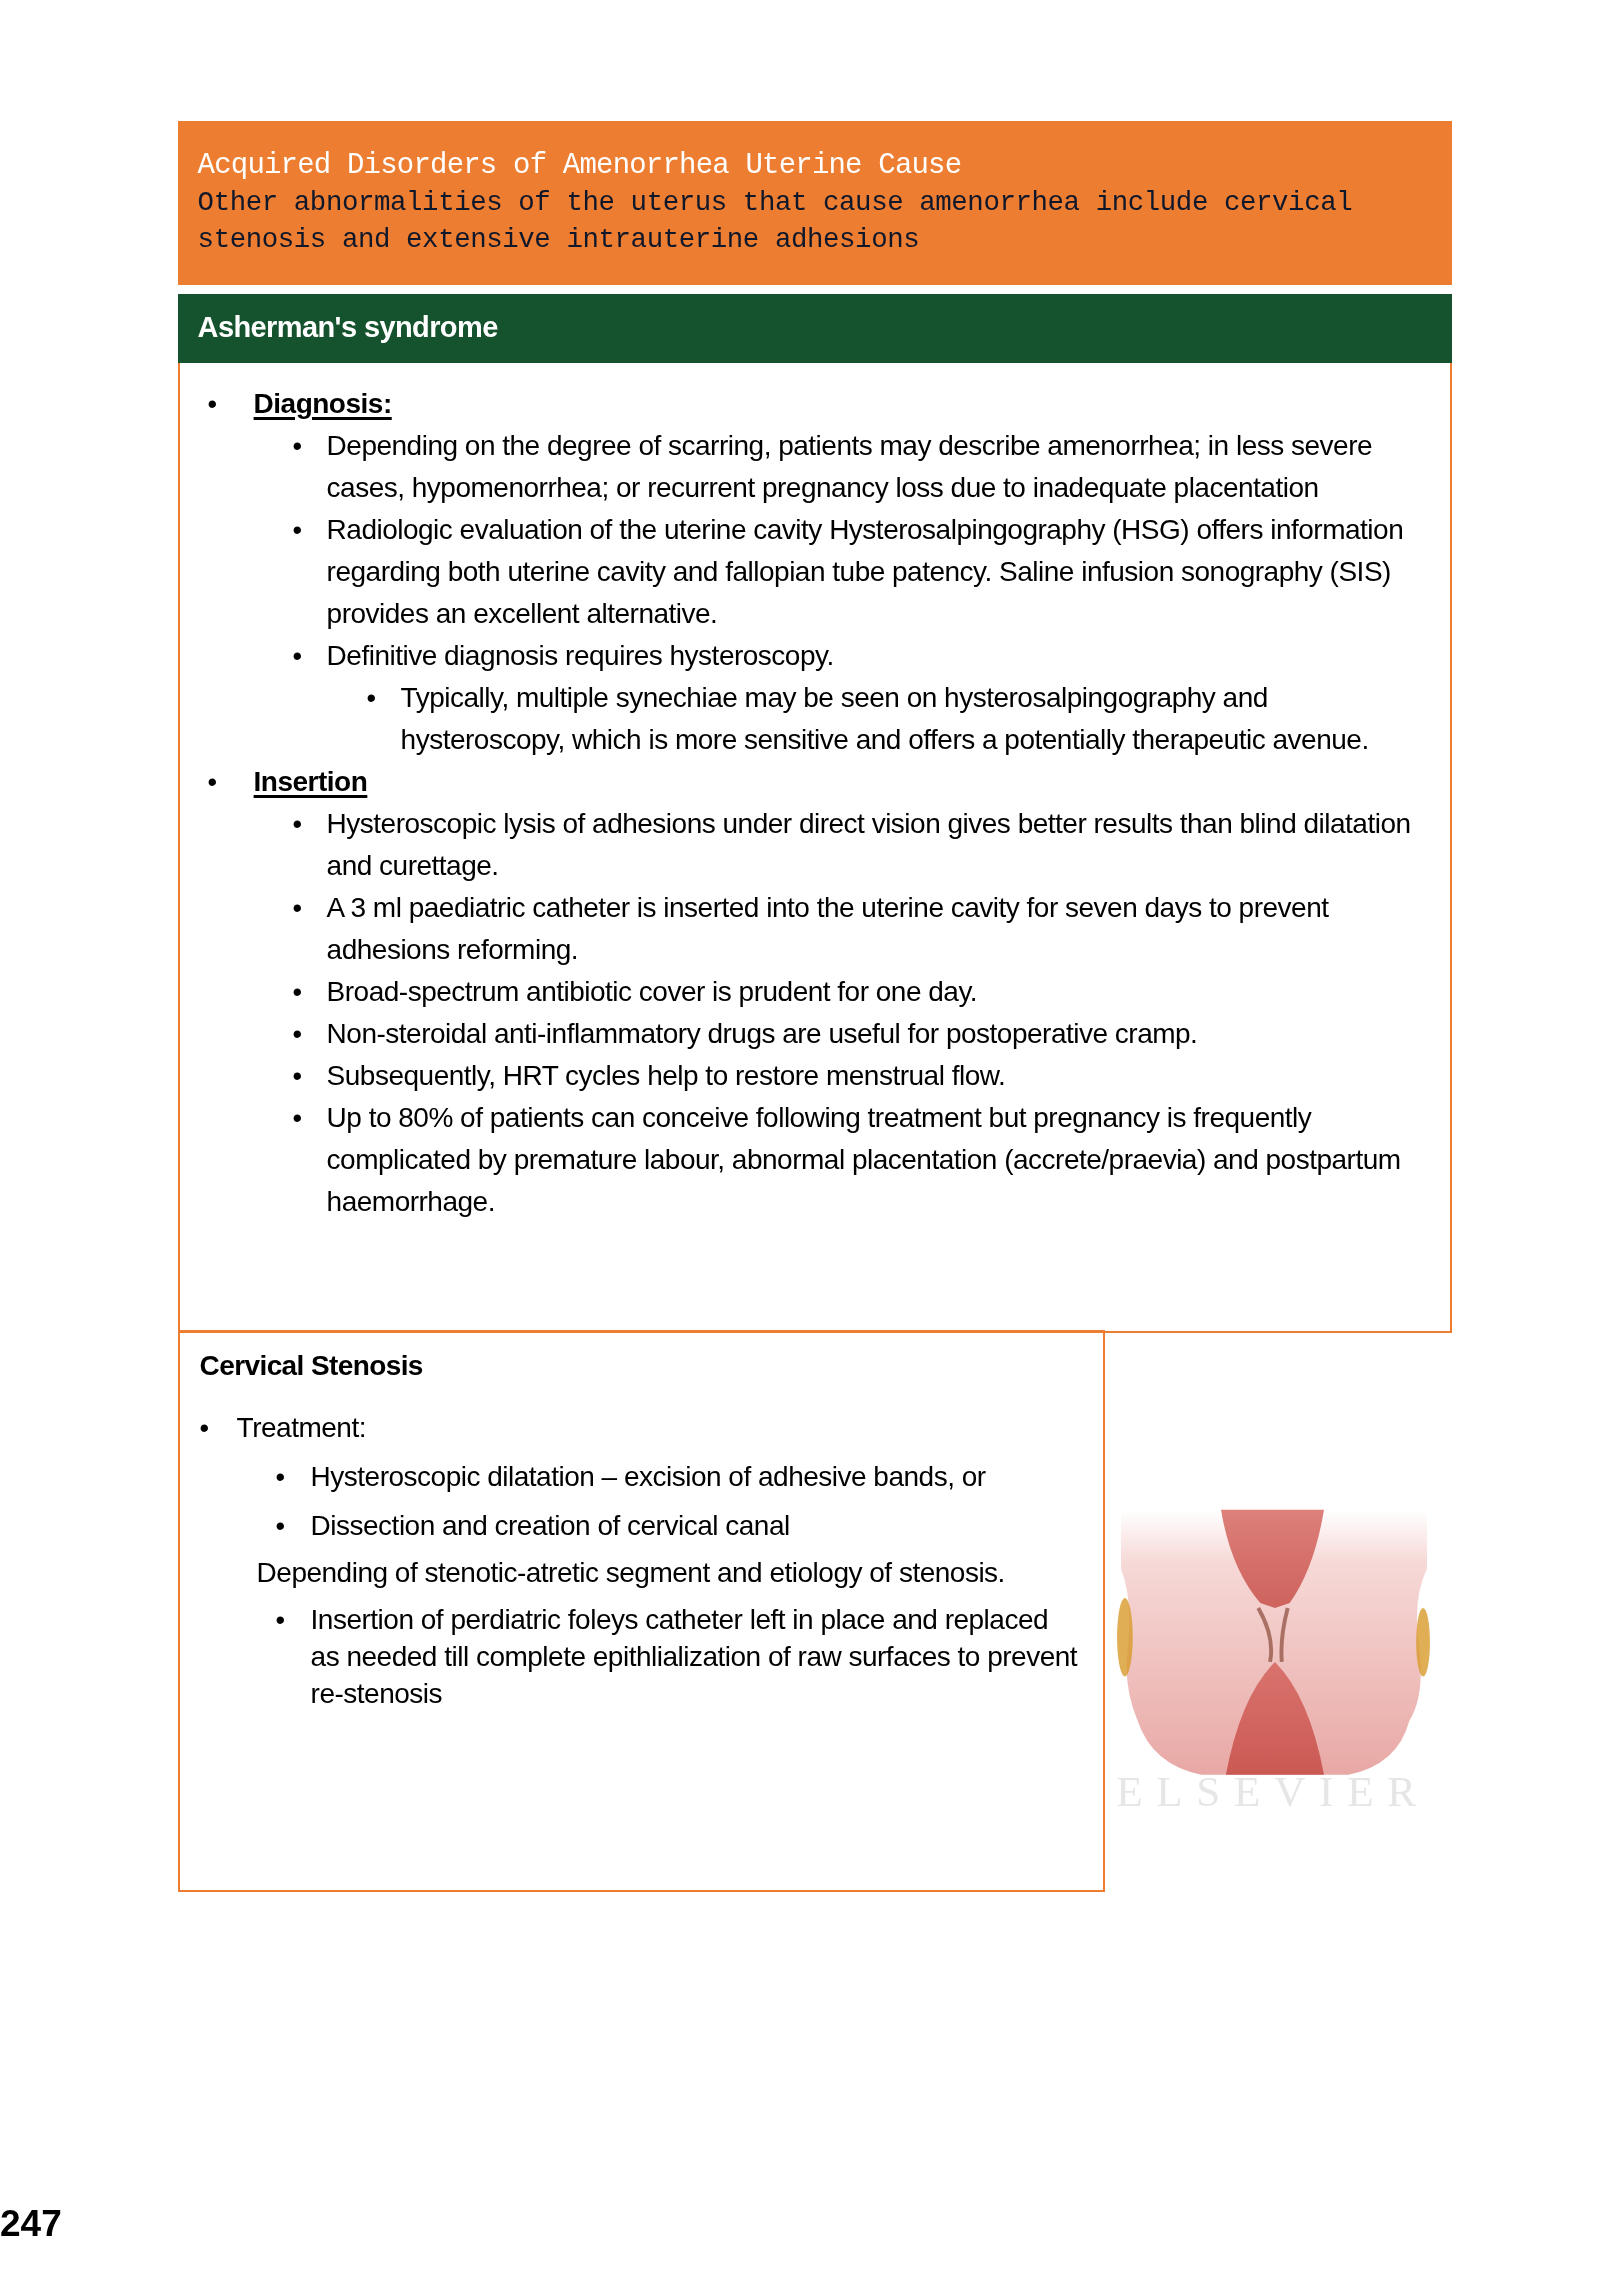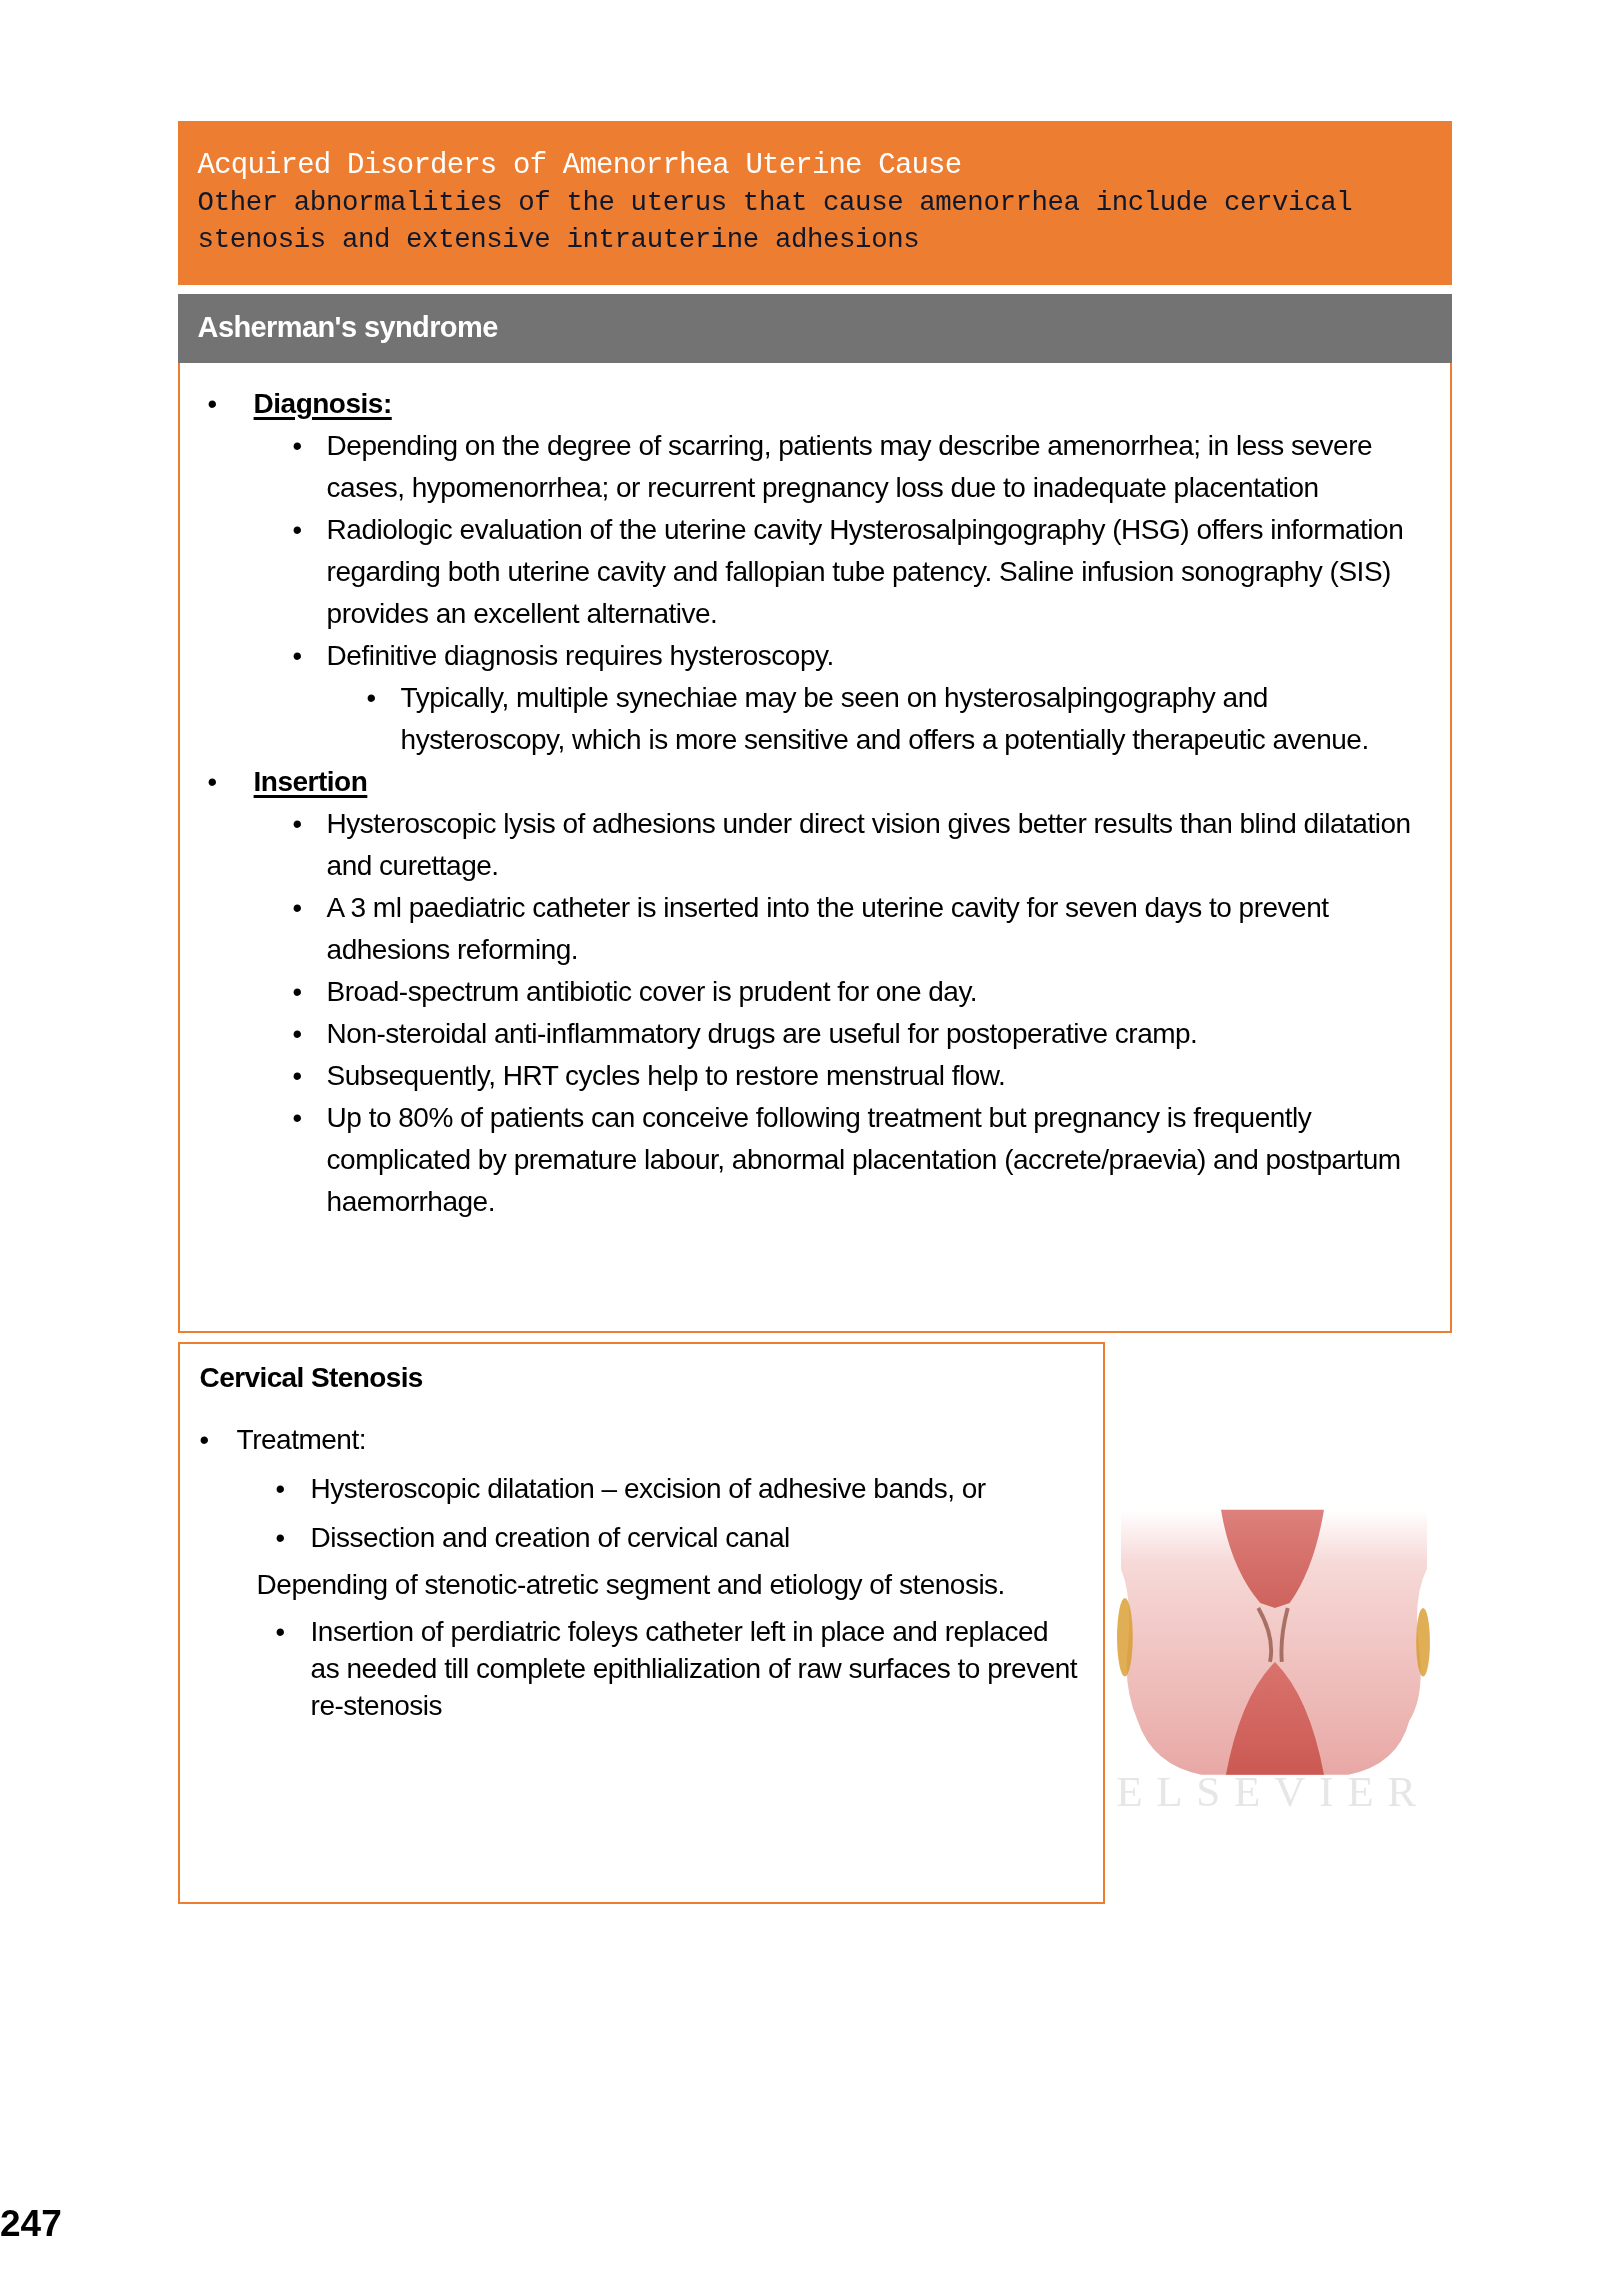--- a/index.html
+++ b/index.html
@@ -6,28 +6,28 @@
   body { width: 1621px; height: 2293px; position: relative; overflow: hidden;
          font-family: "Liberation Sans", sans-serif; color: #000; }
   .abs { position: absolute; }
 
   .title-box { left: 178px; top: 121px; width: 1274px; height: 164px;
                background: #ED7D31; box-sizing: border-box; padding: 25.5px 19.6px 0 19.6px;
                color: #fff; font-family: Liberation Mono, monospace; }
   .title-box .t1 { font-size: 29px; line-height: 37px; letter-spacing: -0.8px; }
   .title-box .t2 { font-size: 27.4px; line-height: 37px; letter-spacing: -0.4px; color: #0f172a; }
 
-  .ash-header { left: 178px; top: 294px; width: 1274px; height: 69px; background: #737373;
+  .ash-header { left: 178px; top: 294px; width: 1274px; height: 69px; background: #14532d;
                 box-sizing: border-box; padding: 16.7px 19.6px 0 19.6px; color: #fff;
                 font-size: 29px; font-weight: bold; letter-spacing: -0.6px; }
   .ash-body { left: 178px; top: 363px; width: 1274px; height: 970px;
               border: 2.9px solid #ED7D31; border-top: none; box-sizing: border-box; }
 
   .cerv-box { left: 178px; top: 1330px; width: 927px; height: 562px;
-              border: 2.9px solid #ED7D31; box-sizing: border-box; margin-top: 12px; }
+              border: 2.9px solid #ED7D31; box-sizing: border-box; }
 
   ul { list-style: none; margin: 0; padding: 0; }
   .ash-list { position: absolute; left: 19.6px; top: 19.6px; right: 19.6px;
               font-size: 28px; line-height: 42px; letter-spacing: -0.5px; }
   .ash-list li { position: relative; }
   .lvl1 { padding-left: 54px; }
   .lvl2 { padding-left: 127px; }
   .lvl3 { padding-left: 201px; }
   .bullet { position: absolute; top: 0; font-size: 27.4px; }
   .lvl1 > .bullet { left: 7.8px; }

